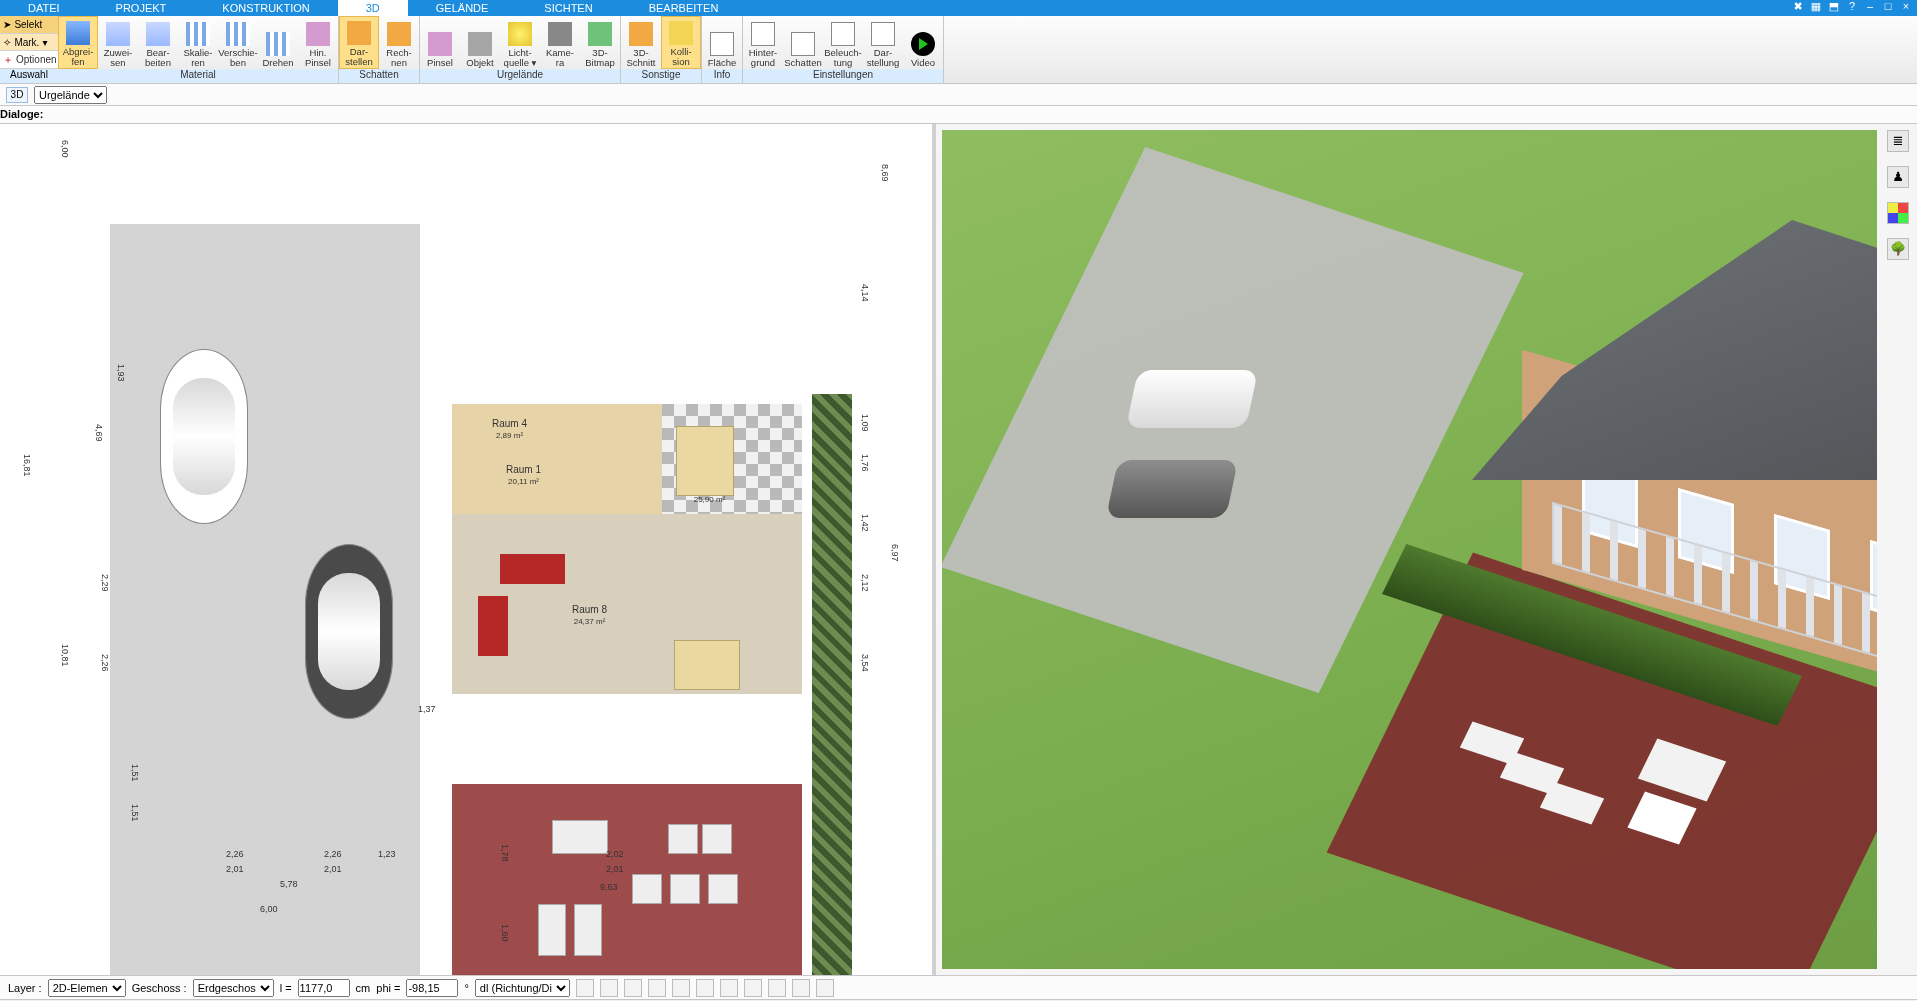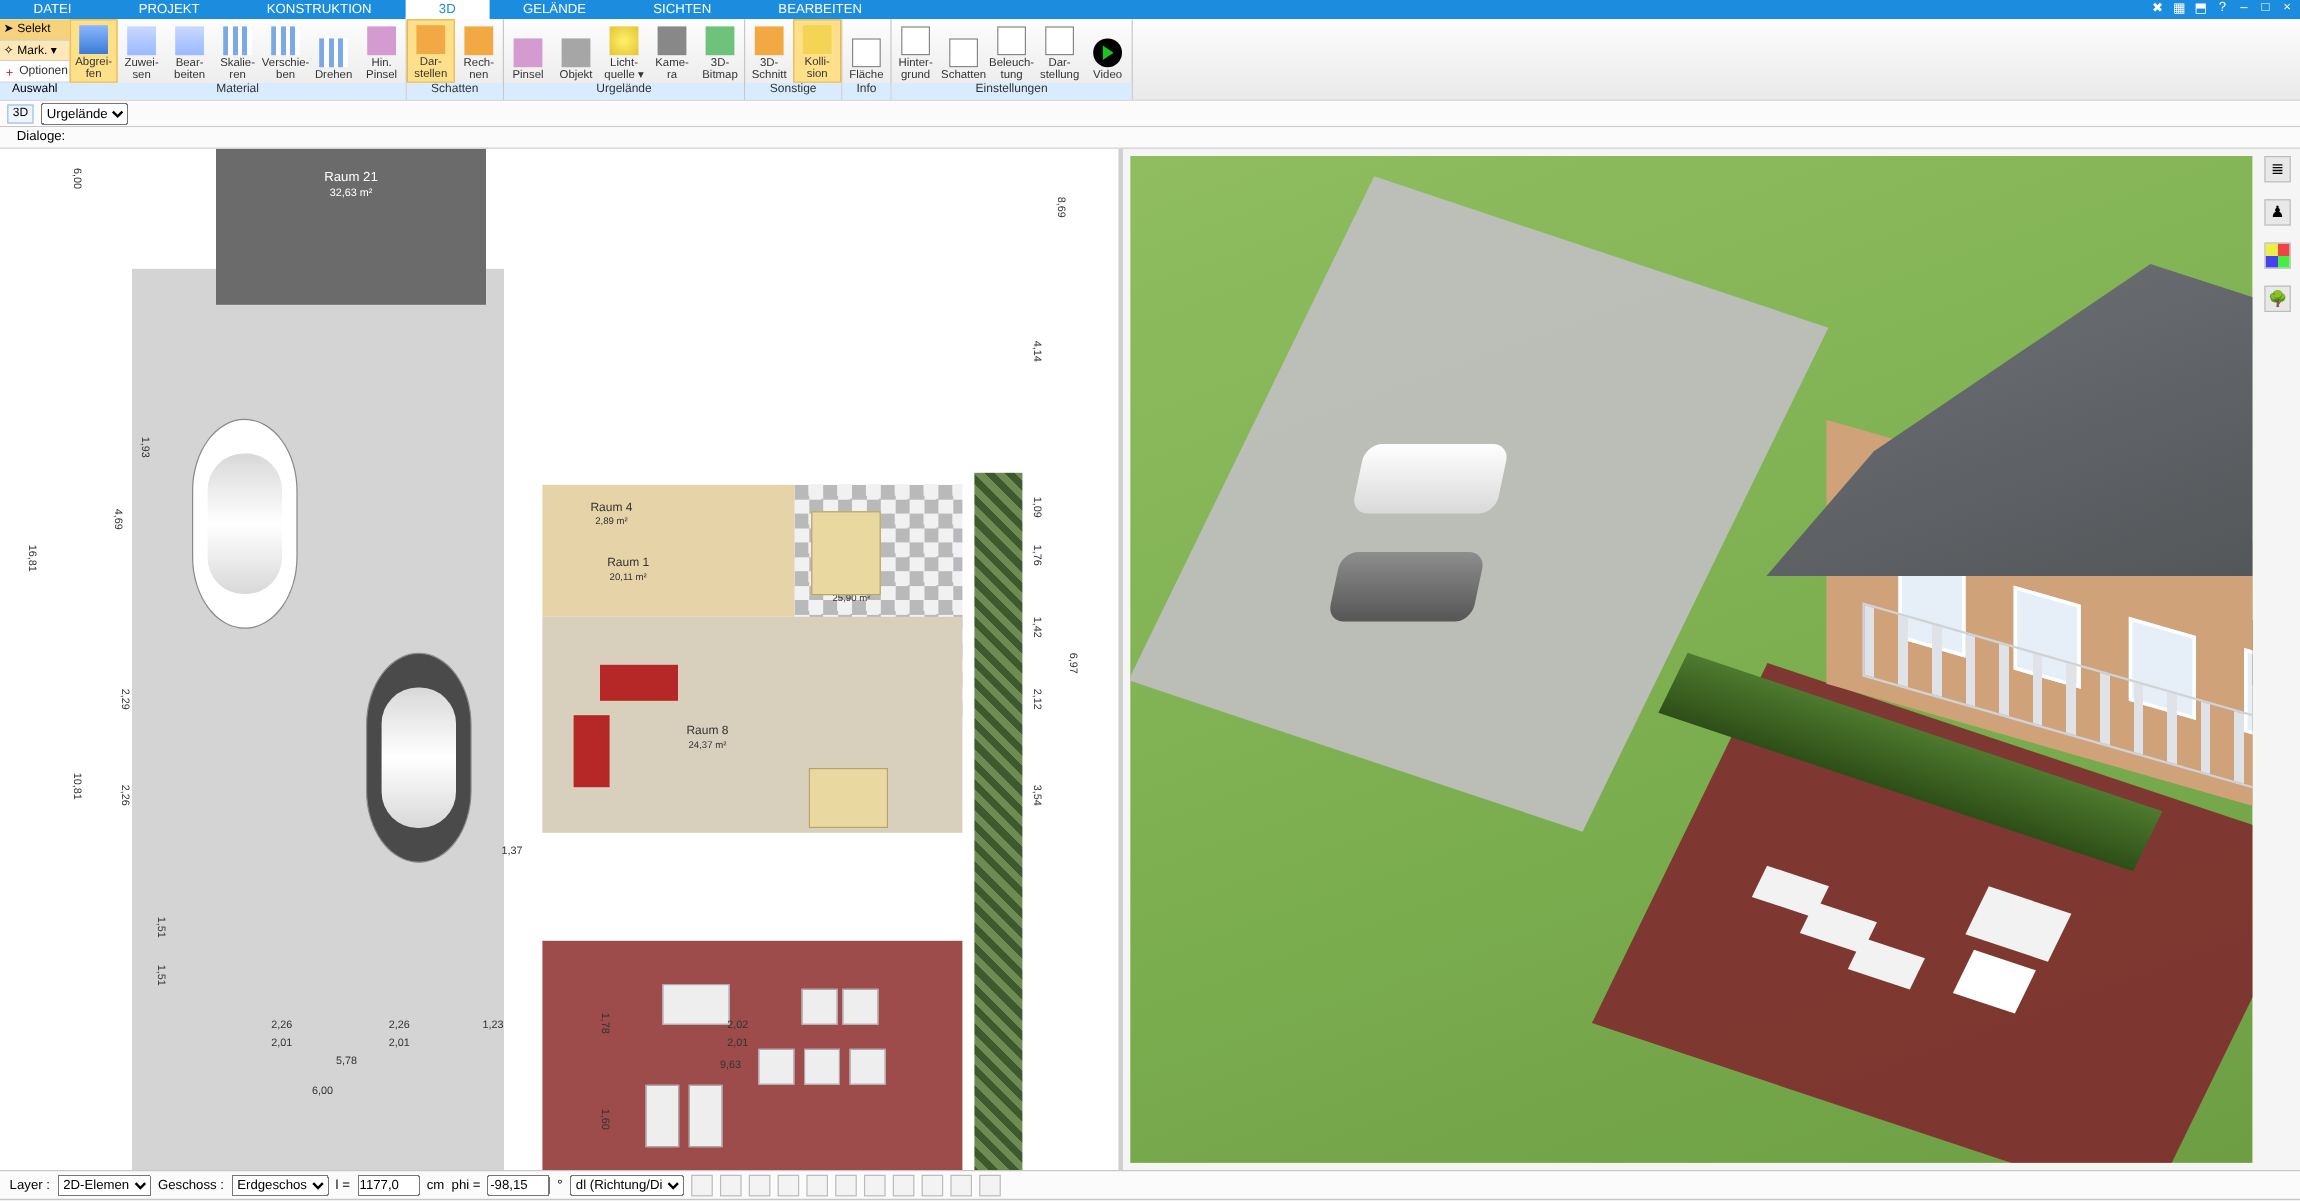--- a/index.html
+++ b/index.html
@@ -42,21 +42,21 @@
 .ic-area{background:#fff;border:1px solid #888;}
 .ic-house{background:#fff;border:1px solid #888;}
 .ic-play{background:#000;border-radius:50%;position:relative;}
 .ic-play::after{content:"";position:absolute;left:8px;top:6px;border-left:9px solid #1fc51f;border-top:6px solid transparent;border-bottom:6px solid transparent;}
 
 
 .sub-row { height: 22px; border-bottom: 1px solid #c7c7c7; display: flex; align-items: center; gap: 6px; padding: 0 6px; font-size: 11px; background: #fbfbfb; }
 .sub-row .tag { width: 22px; height: 16px; background: #eef5ff; border: 1px solid #9bbbe2; text-align: center; font-size: 10px; line-height: 14px; }
 .sub-row select { font-size: 11px; height: 18px; }
 
-.dlg-row { height: 18px; border-bottom: 1px solid #c7c7c7; font-size: 11px; padding-left: 14px; line-height: 17px; background: #fbfbfb; }
+.dlg-row { height: 18px; border-bottom: 1px solid #c7c7c7; font-size: 11px; padding-left: 0; line-height: 17px; background: #fbfbfb; font-weight: bold; }
 
 
 .workspace { height: 851px; display: flex; }
 .pane-2d { width: 936px; position: relative; background: #ffffff; overflow: hidden; border-right: 4px solid #d0d0d0; }
 .pane-3d { flex: 1; position: relative; background: #f5f5f5; }
 .viewport-3d { position:absolute; inset:6px 40px 6px 6px; background: linear-gradient(#a9cf82,#87b858); overflow:hidden; }
 .side-tools { position:absolute; right:4px; top:6px; width:30px; display:flex; flex-direction:column; gap:14px; align-items:center; }
 .side-tools .t { width:22px; height:22px; background:#e8e8e8; border:1px solid #bcbcbc; font-size:13px; text-align:center; line-height:20px; }
 .side-tools .t.colors{background:conic-gradient(#e44 0 90deg,#4e4 90deg 180deg,#44e 180deg 270deg,#ee4 270deg);}   
 .side-tools .t.tree{color:#2f8f2f;}
@@ -281,24 +281,20 @@
 <div class="sub-row">
   <div class="tag">3D</div>
   <select><option>Urgelände</option></select>
 </div>
 <div class="dlg-row"><span>Dialoge:</span></div>
 
 <div class="workspace">
 
   <div class="pane-2d">
     <div class="driveway"></div>
-    <div class="garage">
-      <span>Raum 21</span><br>
-      <span style="font-size:9px;">32,63 m²</span>
-    </div>
     <div class="car" style="left:160px;top:225px;"></div>
     <div class="car dark" style="left:305px;top:420px;"></div>
 
     <div class="house">
       <div class="h-floor1"></div>
       <div class="h-floor2"></div>
       <div class="h-floor3"></div>
       <div class="rm-label" style="left:40px;top:14px;"><span>Raum 4</span><br><span style="font-size:8px;">2,89 m²</span></div>
       <div class="rm-label" style="left:54px;top:60px;"><span>Raum 1</span><br><span style="font-size:8px;">20,11 m²</span></div>
       <div class="rm-label" style="left:240px;top:78px;"><span>Raum 3</span><br><span style="font-size:8px;">25,90 m²</span></div>
@@ -333,21 +329,21 @@
     <div class="dim v" style="left:860px;top:390px;">1,42</div>
     <div class="dim v" style="left:860px;top:450px;">2,12</div>
     <div class="dim v" style="left:860px;top:530px;">3,54</div>
     <div class="dim v" style="left:890px;top:420px;">6,97</div>
 
     <div class="dim" style="left:226px;top:725px;">2,26</div>
     <div class="dim" style="left:226px;top:740px;">2,01</div>
     <div class="dim" style="left:280px;top:755px;">5,78</div>
     <div class="dim" style="left:324px;top:725px;">2,26</div>
     <div class="dim" style="left:324px;top:740px;">2,01</div>
-    <div class="dim" style="left:402px;top:725px;">1,23</div>
+    <div class="dim" style="left:378px;top:725px;">1,23</div>
     <div class="dim" style="left:260px;top:780px;">6,00</div>
     <div class="dim" style="left:606px;top:725px;">2,02</div>
     <div class="dim" style="left:606px;top:740px;">2,01</div>
     <div class="dim" style="left:600px;top:758px;">9,63</div>
 
     <div class="dim v" style="left:100px;top:450px;">2,29</div>
     <div class="dim v" style="left:100px;top:530px;">2,26</div>
     <div class="dim v" style="left:130px;top:680px;">1,51</div>
     <div class="dim v" style="left:500px;top:720px;">1,78</div>
     <div class="dim v" style="left:500px;top:800px;">1,60</div>

